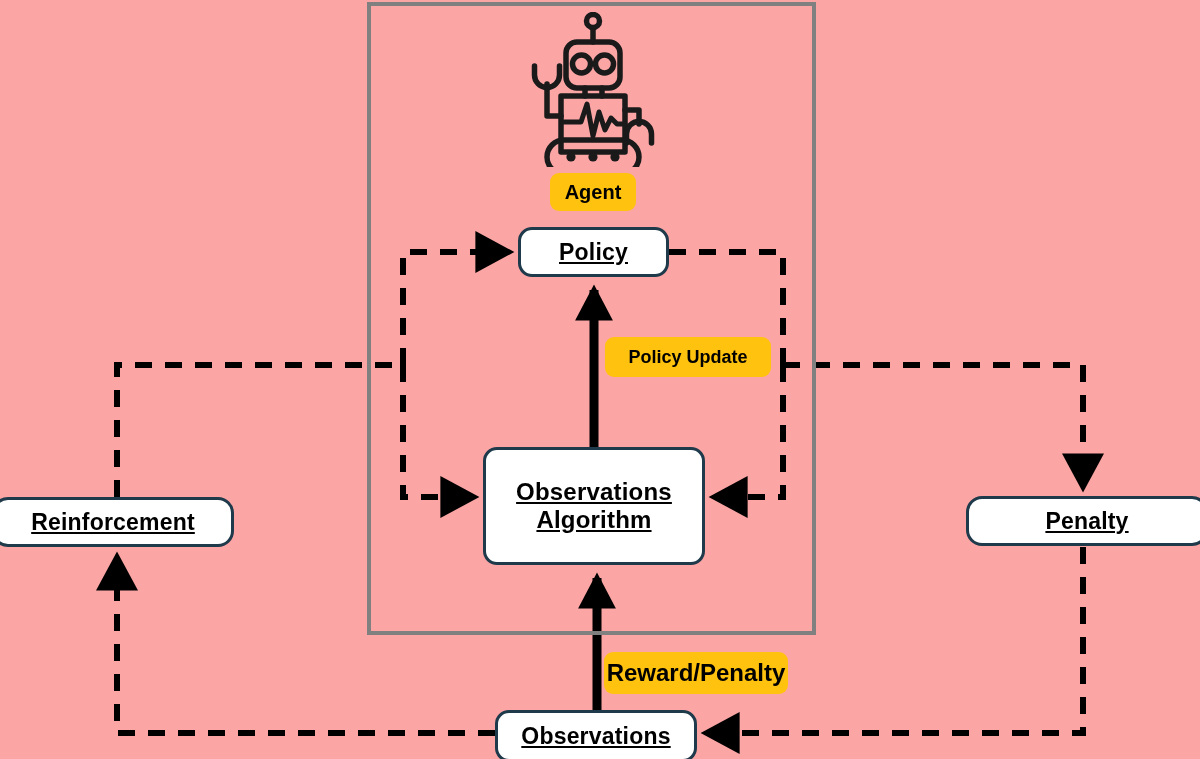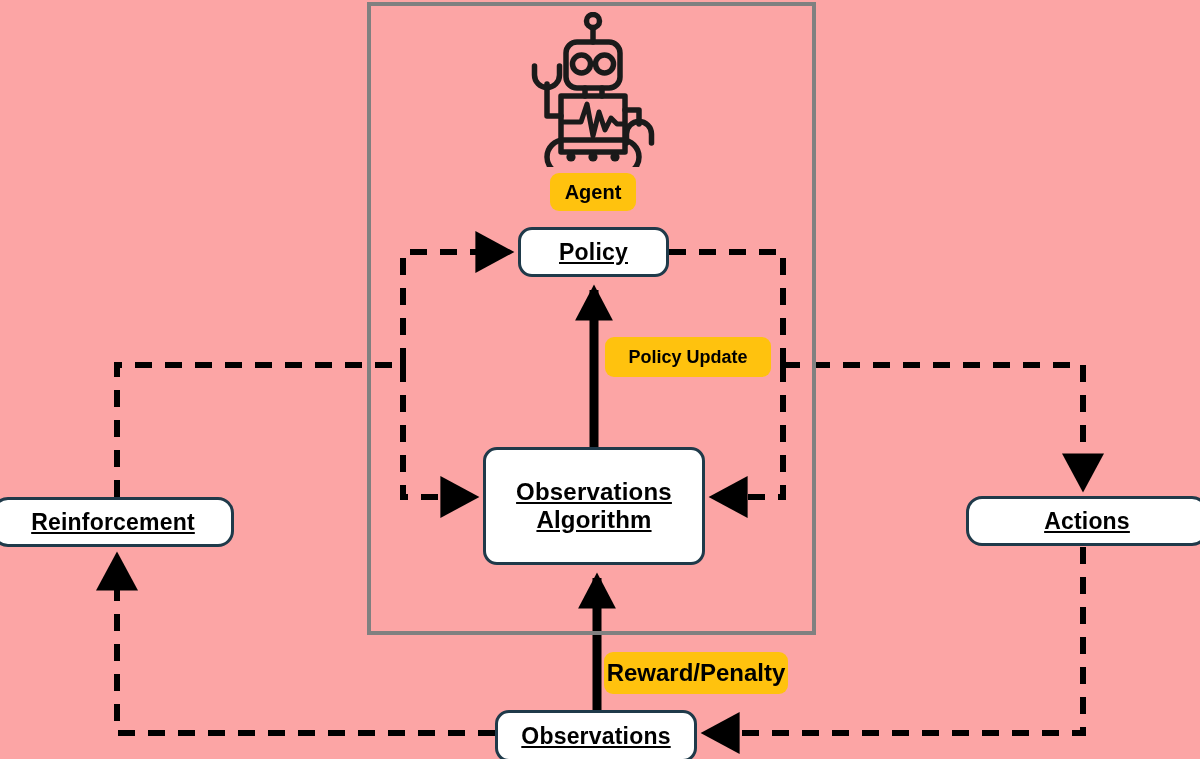--- a/index.html
+++ b/index.html
@@ -176,20 +176,20 @@
       <span>Observations</span><br>
       <span>Algorithm</span>
     </span>
   </div>
 
   <div class="node" id="node-observations">
     <span>Reinforcement</span>
   </div>
 
   <div class="node" id="node-actions">
-    <span>Actions</span>
+    <span>Penalty</span>
   </div>
 
   <div class="node" id="node-environment">
     <span>Observations</span>
   </div>
 
 </div>
 
 </body></html>

